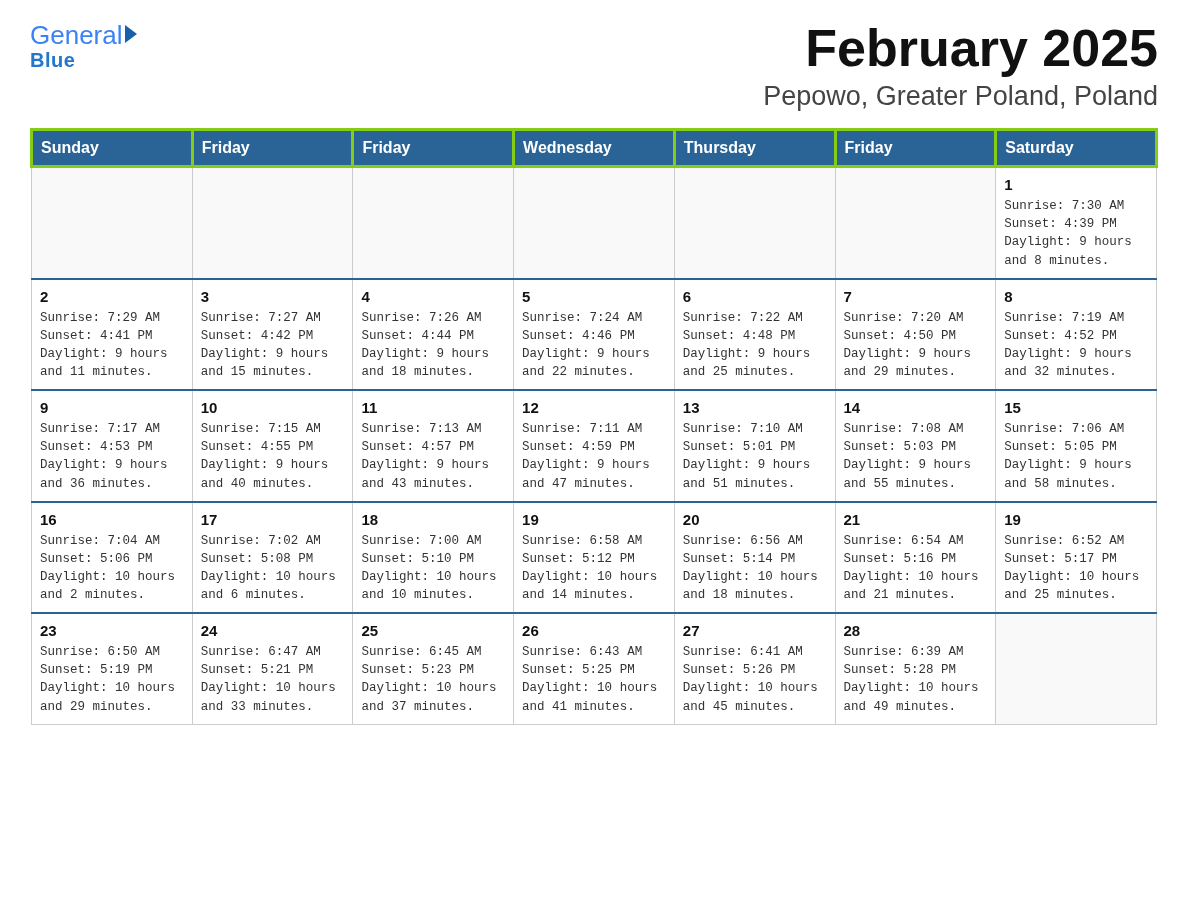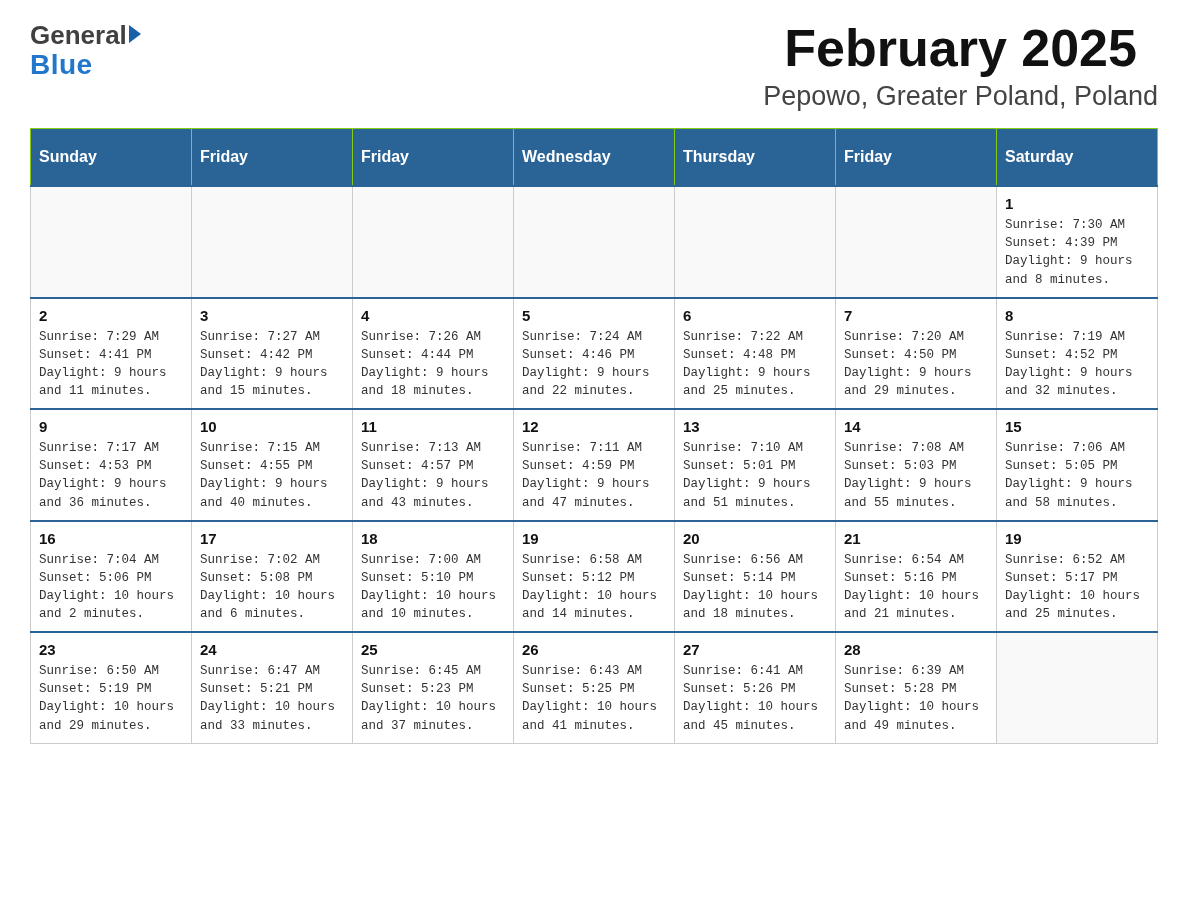--- a/index.html
+++ b/index.html
@@ -16,28 +16,28 @@
       justify-content: space-between;
       align-items: flex-start;
       margin-bottom: 16px;
     }
     .logo {
       display: flex;
       flex-direction: column;
       align-items: flex-start;
     }
     .logo-bottom {
-      font-size: 28px;
+      font-size: 20px;
       font-weight: bold;
       color: #2277cc;
       margin-top: -2px;
       letter-spacing: 0.5px;
     }
     .title-block {
-      text-align: center;
+      text-align: right;
     }
     .month-title {
       font-size: 52px;
       font-weight: bold;
       color: #111;
       line-height: 1.1;
     }
     .location {
       font-size: 27px;
       color: #444;
@@ -46,23 +46,23 @@
     .calendar-table {
       width: 100%;
       border-collapse: collapse;
       table-layout: fixed;
     }
     .calendar-table th {
       background-color: #2a6496;
       color: #fff;
       font-size: 16px;
       font-weight: bold;
-      padding: 19px 8px;
+      padding: 8px 8px;
       text-align: left;
-      border: 1px solid #84cc16;
+      border: 3px solid #84cc16;
     }
     .calendar-table td {
       vertical-align: top;
       padding: 8px 8px;
       border: 1px solid #ccc;
       height: 110px;
       font-size: 13px;
       color: #333;
     }
     .day-number {
@@ -83,22 +83,22 @@
     .week-row td {
       border-top: 2px solid #2a6496;
     }
     
     .logo-icon {
       display: inline-flex;
       align-items: center;
     }
     .logo-text-general {
       font-size: 26px;
-      font-weight: bold;
-      color: #404040;
+      font-weight: normal;
+      color: #3b82f6;
     }
     .logo-triangle {
       width: 0;
       height: 0;
       border-left: 12px solid #1a5faa;
       border-top: 9px solid transparent;
       border-bottom: 9px solid transparent;
       margin-left: 2px;
       margin-bottom: 4px;
     }

